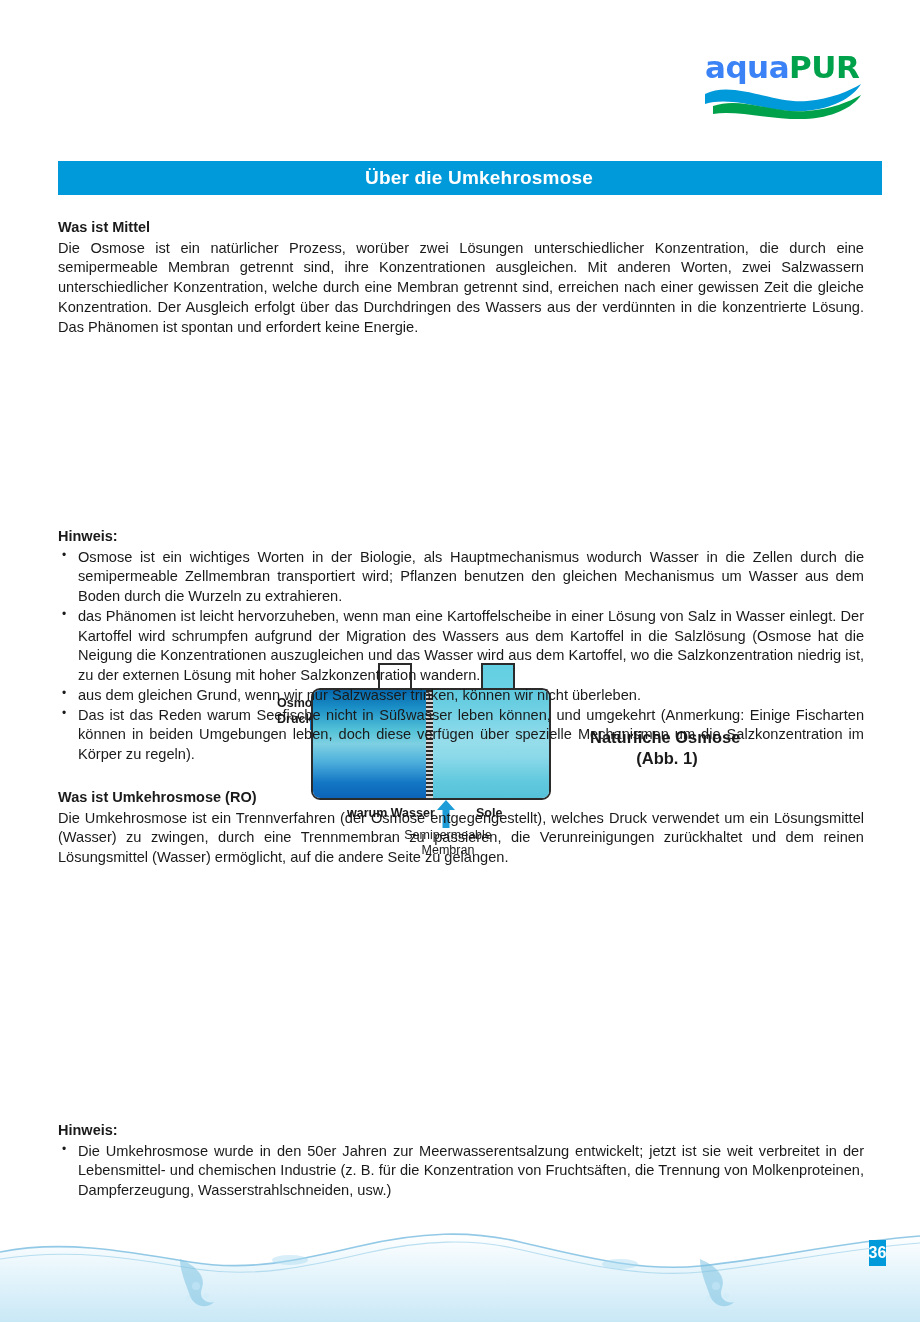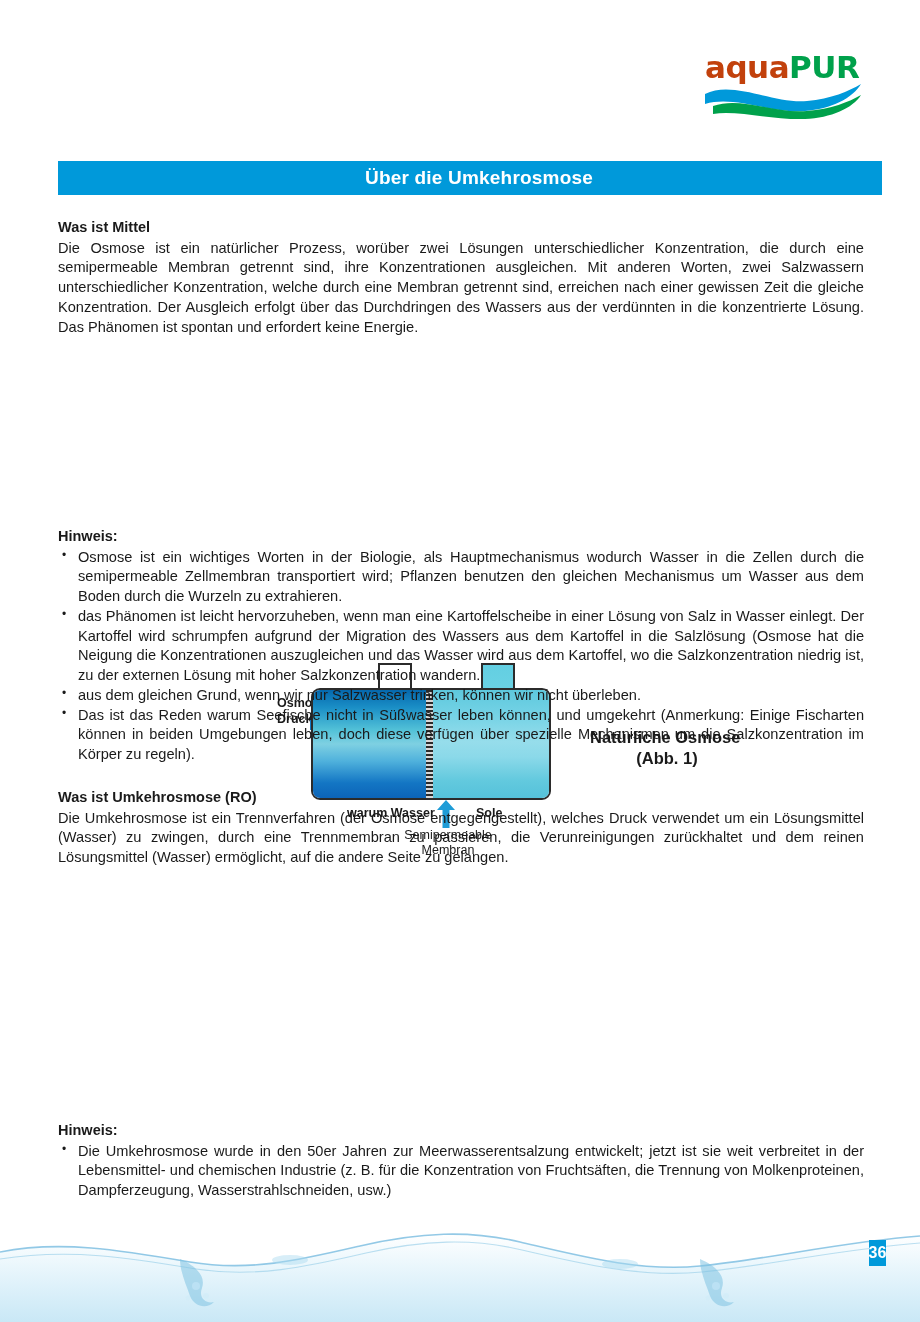--- a/index.html
+++ b/index.html
@@ -28,21 +28,21 @@
     height: 68px;
   }
   .logo-word {
     font-family: "DejaVu Sans", sans-serif;
     font-weight: bold;
     font-size: 31px;
     letter-spacing: -0.5px;
     line-height: 1;
     white-space: nowrap;
   }
-  .logo-aqua { color: #c2410c; margin-top: 28px; }
+  .logo-aqua { color: #3b82f6; margin-top: 28px; }
   .logo-pur  { color: #00a14b; }
   .logo-wave { position: absolute; top: 30px; left: -2px; }
 
   
   .title-banner {
     position: absolute;
     left: 58px;
     top: 161px;
     width: 806px;
     height: 34px;

